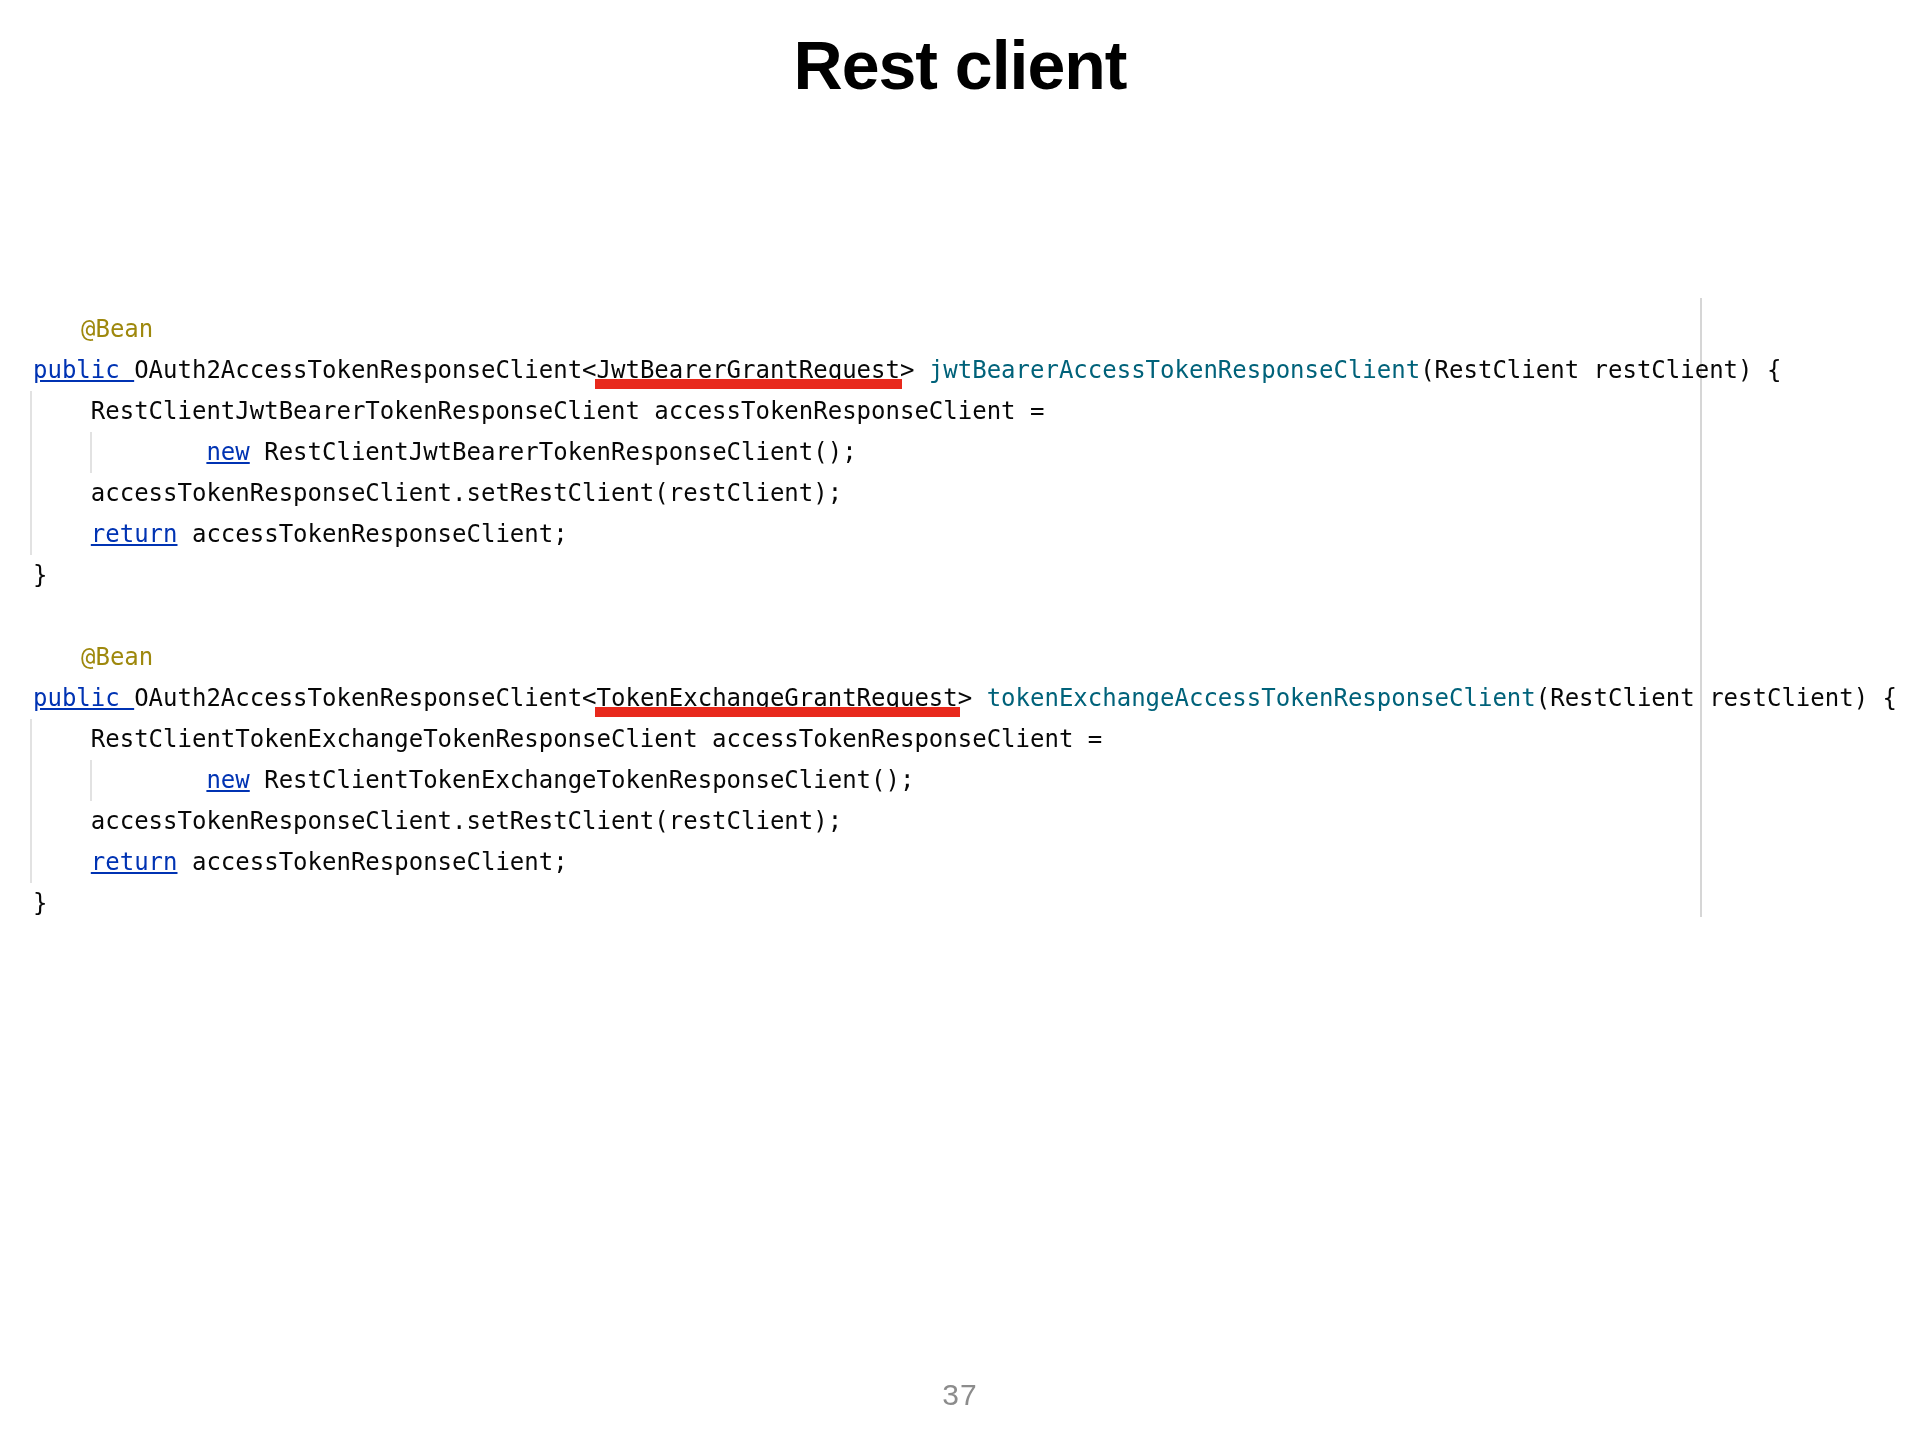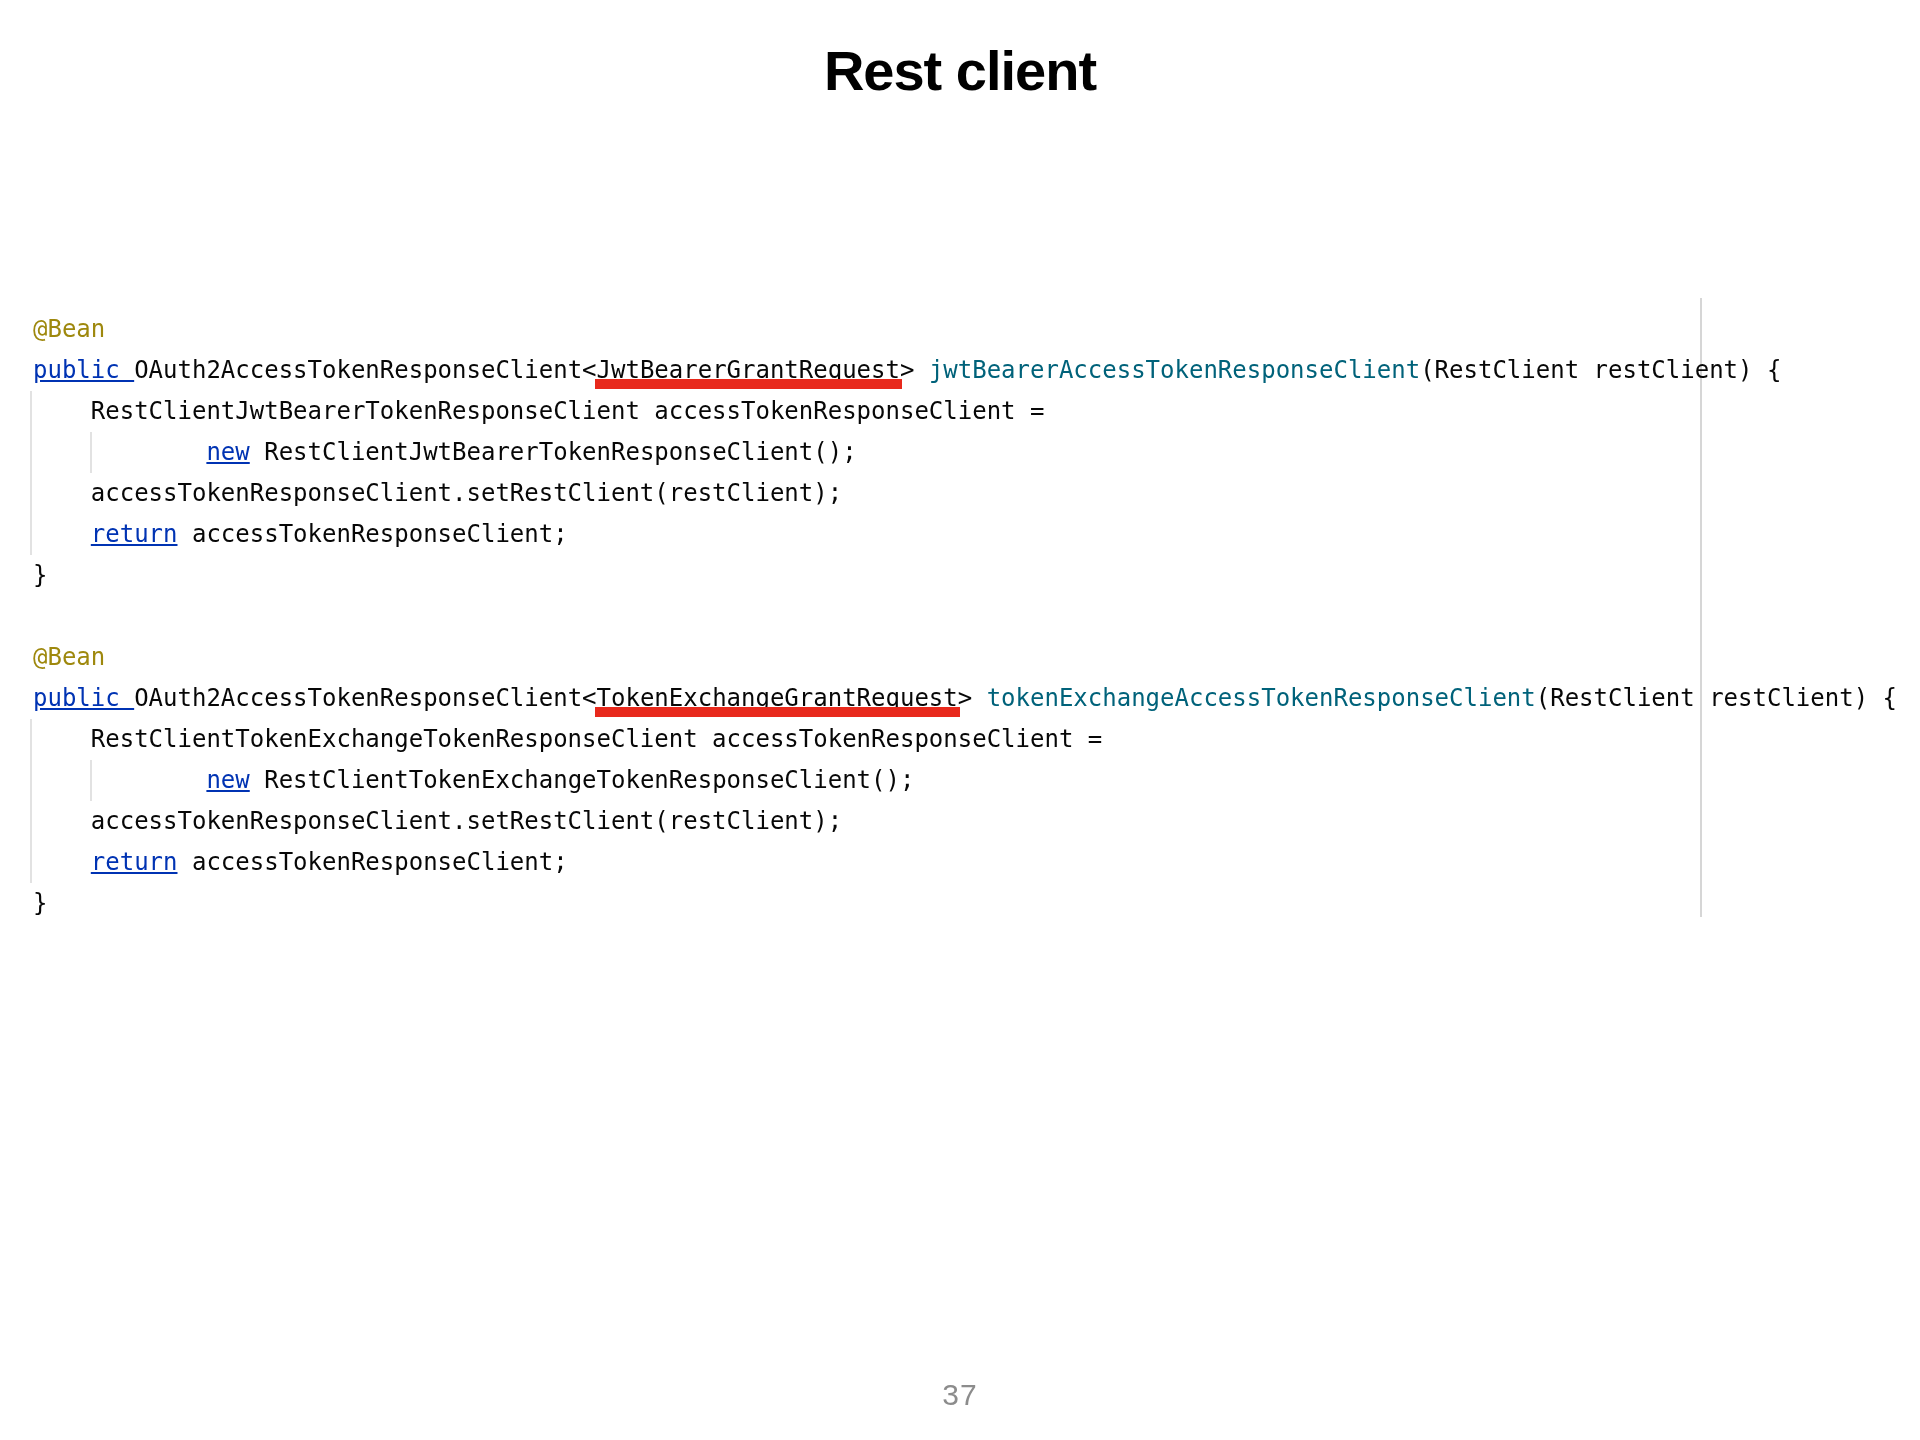--- a/index.html
+++ b/index.html
@@ -16,41 +16,41 @@
   html,body{margin:0;padding:0;}
   body{
     width:1920px;height:1440px;
     background:var(--background);
     position:relative;
     overflow:hidden;
     font-family:"Liberation Sans", sans-serif;
   }
   .slide-title{
     position:absolute;
-    top:40px;left:0;right:0;
+    top:28px;left:0;right:0;
     text-align:center;
-    font-size:56px;
+    font-size:68px;
     font-weight:700;
     line-height:1.1;
     color:#000;
     letter-spacing:-1px;
   }
   .code-block{
     position:absolute;
     left:33px;top:309px;
     font-family:"DejaVu Sans Mono", monospace;
     font-size:24px;
     line-height:41px;
     white-space:pre;
     color:var(--plain);
   }
   .code-line{height:41px;}
   .tok-plain{color:var(--plain);}
   .tok-keyword{color:var(--keyword);text-decoration:underline;}
-  .tok-annotation{color:var(--annotation);}
+  .tok-annotation{color:var(--annotation);margin-left:48px;}
   .tok-method{color:var(--method);}
   .red-underline{position:relative;}
   .red-underline::after{
     content:"";
     position:absolute;
     left:-2px;right:-2px;
     bottom:-5px;height:10px;
     background:var(--underline);
   }
   .indent-guide{

